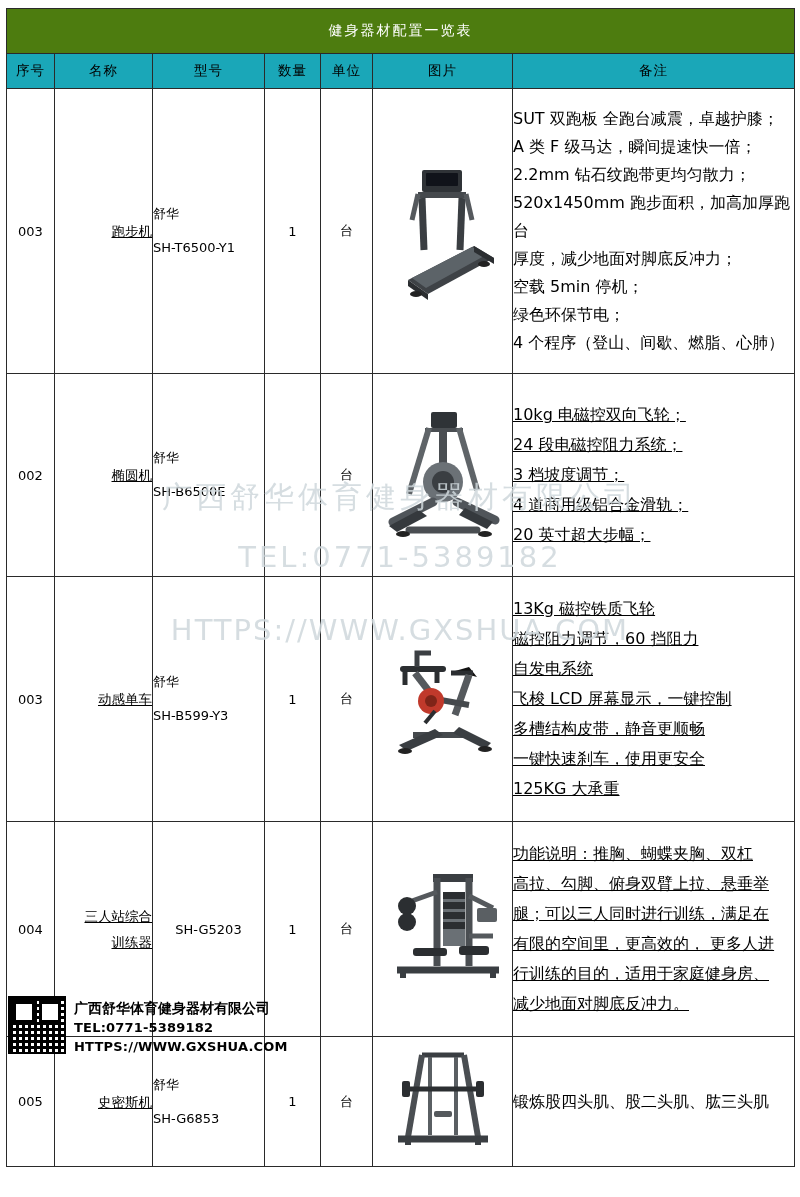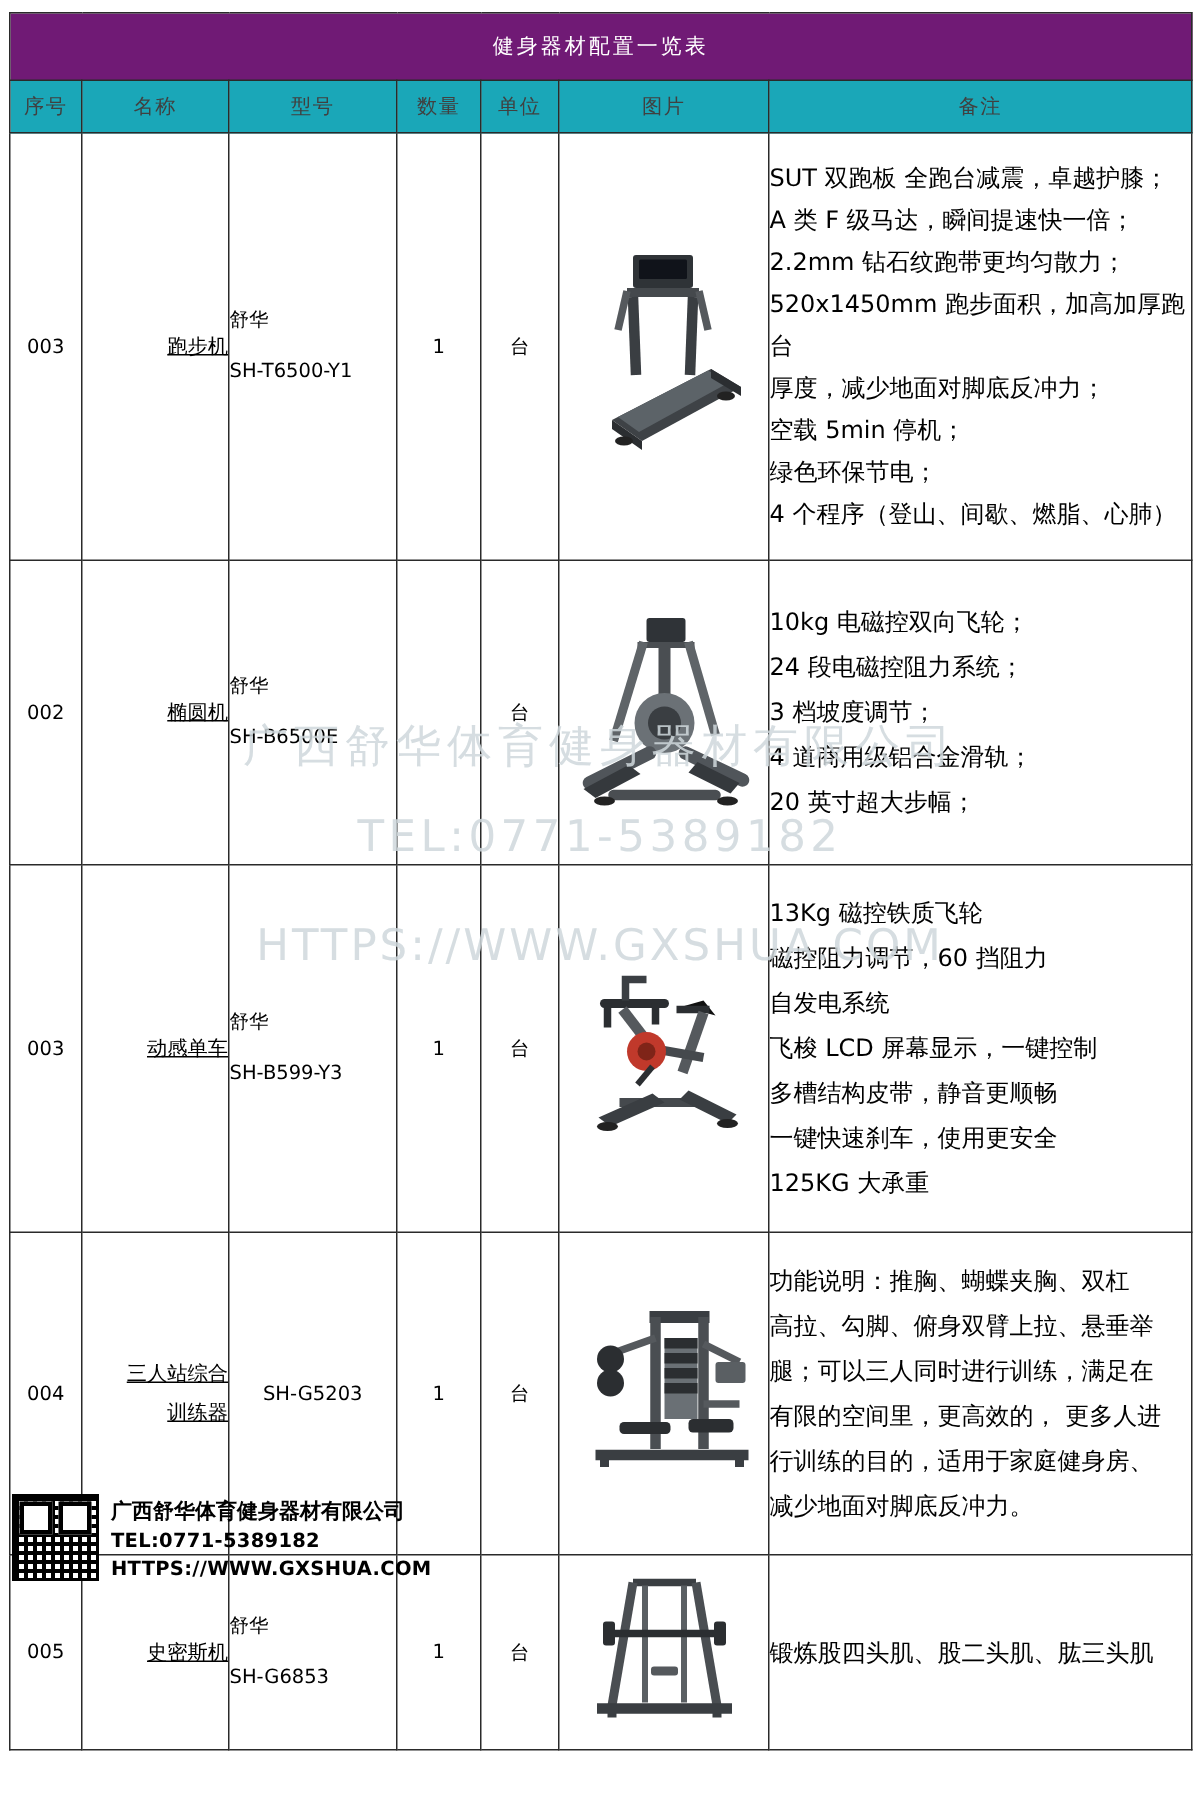--- a/index.html
+++ b/index.html
@@ -50,30 +50,30 @@
     width: 788px;
     margin: 8px 6px 0 6px;
     table-layout: fixed;
   }
   table.sheet td, table.sheet th {
     border: 1px solid #2a2a2a;
     padding: 0;
     vertical-align: middle;
   }
   .title-row td {
-    background: #701a75;
+    background: #4d7c0f;
     color: #ffffff;
     text-align: center;
     height: 44px;
     font-size: 14px;
     letter-spacing: 2px;
   }
   .head-row th {
     background: #1aa7b8;
-    color: #404040;
+    color: #000000;
     text-align: center;
     height: 34px;
     font-size: 13.5px;
     font-weight: normal;
     letter-spacing: 1px;
   }
   .c-no    { width: 48px; }
   .c-name  { width: 98px; }
   .c-model { width: 112px; }
   .c-qty   { width: 56px; }
@@ -97,20 +97,21 @@
     line-height: 34px;
   }
   td.note-cell {
     padding: 8px 8px 8px 10px;
     font-size: 16px;
     line-height: 28px;
     text-align: left;
   }
   td.note-cell.tight {
     line-height: 30px;
+    text-decoration: underline;
   }
   td.img-cell {
     text-align: center;
     padding: 6px 0;
   }
   .pic {
     display: inline-block;
   }
 
   

